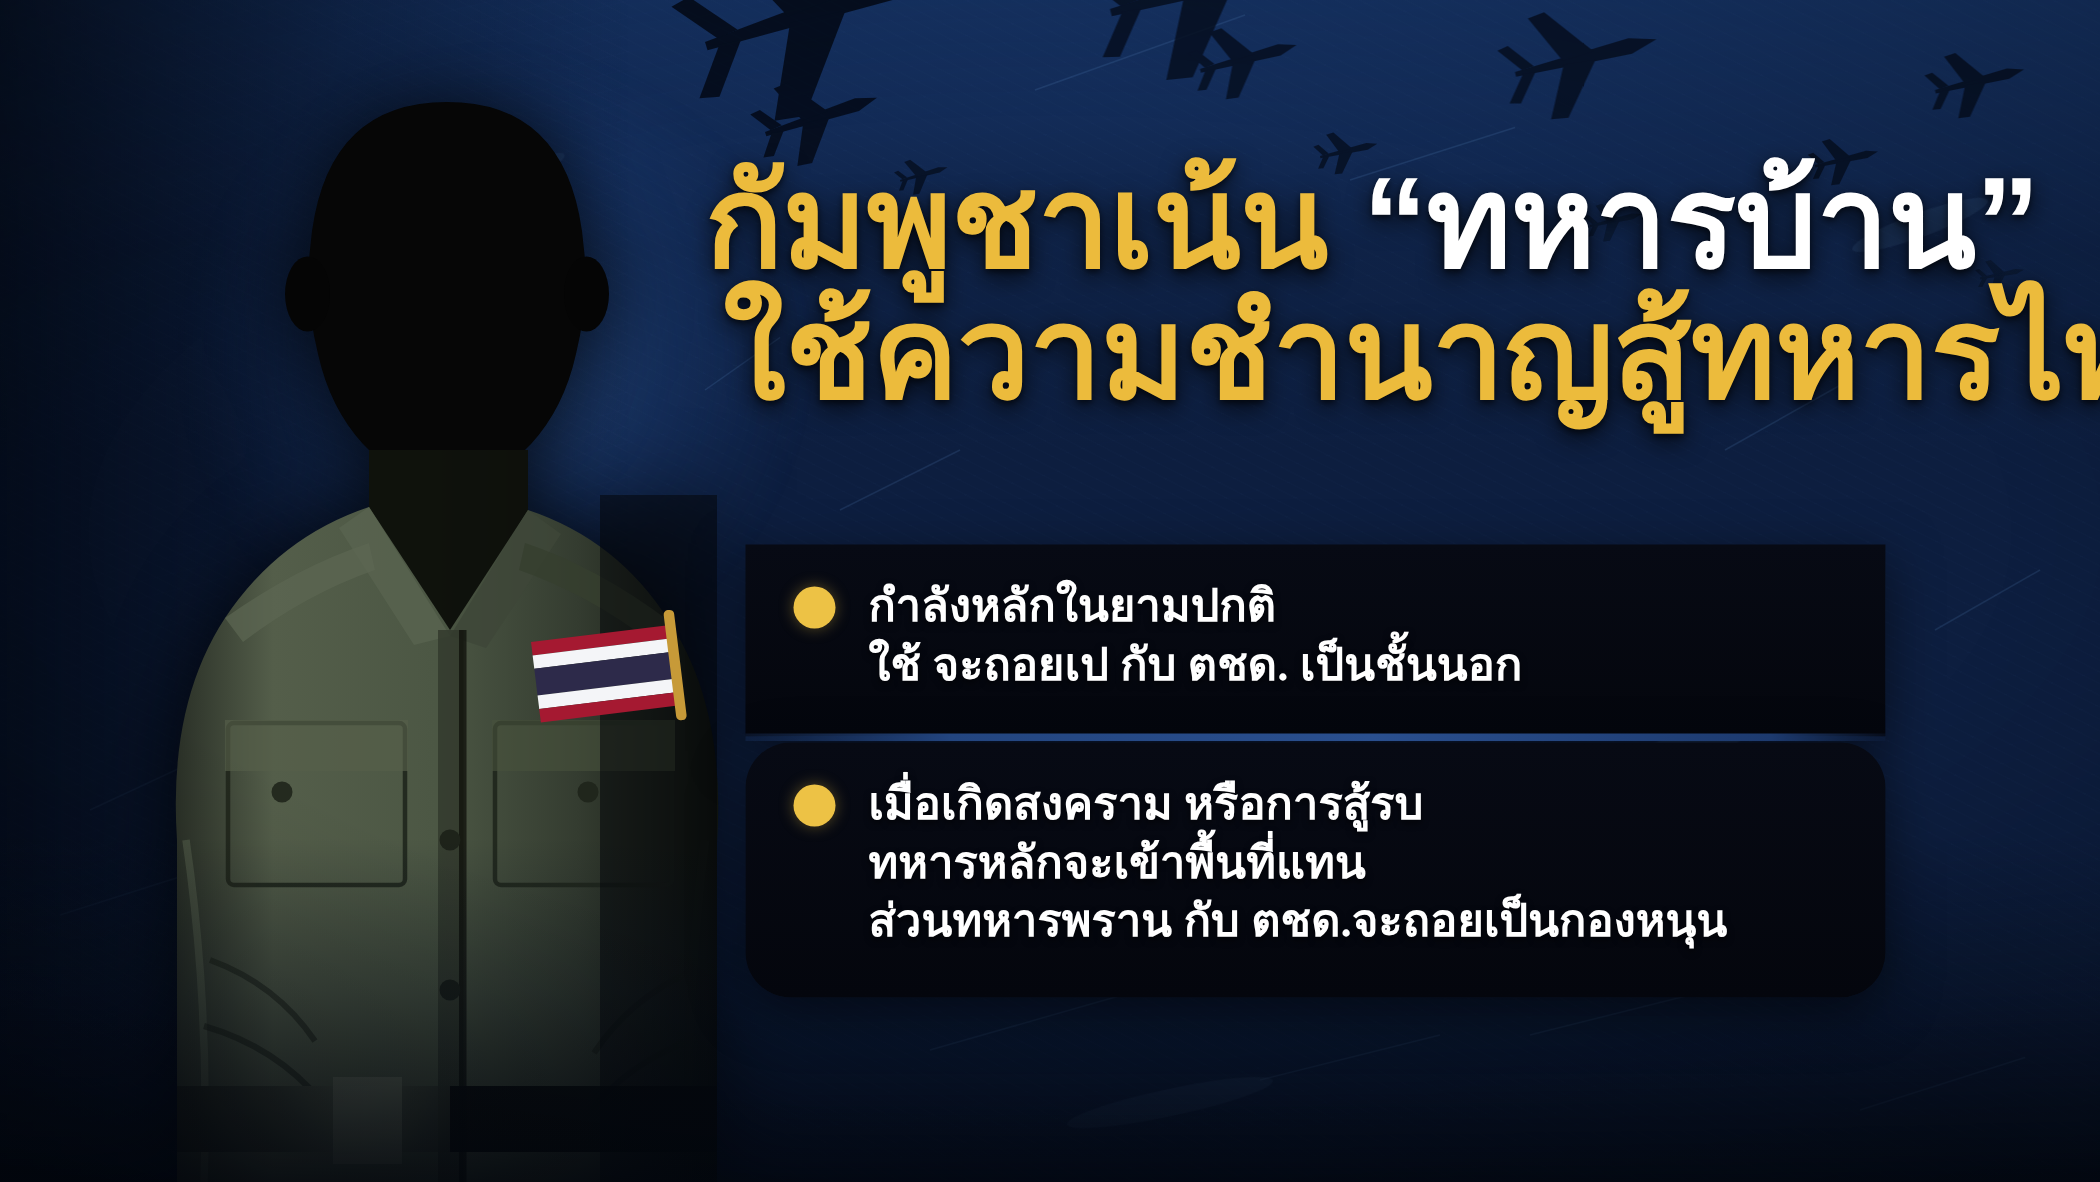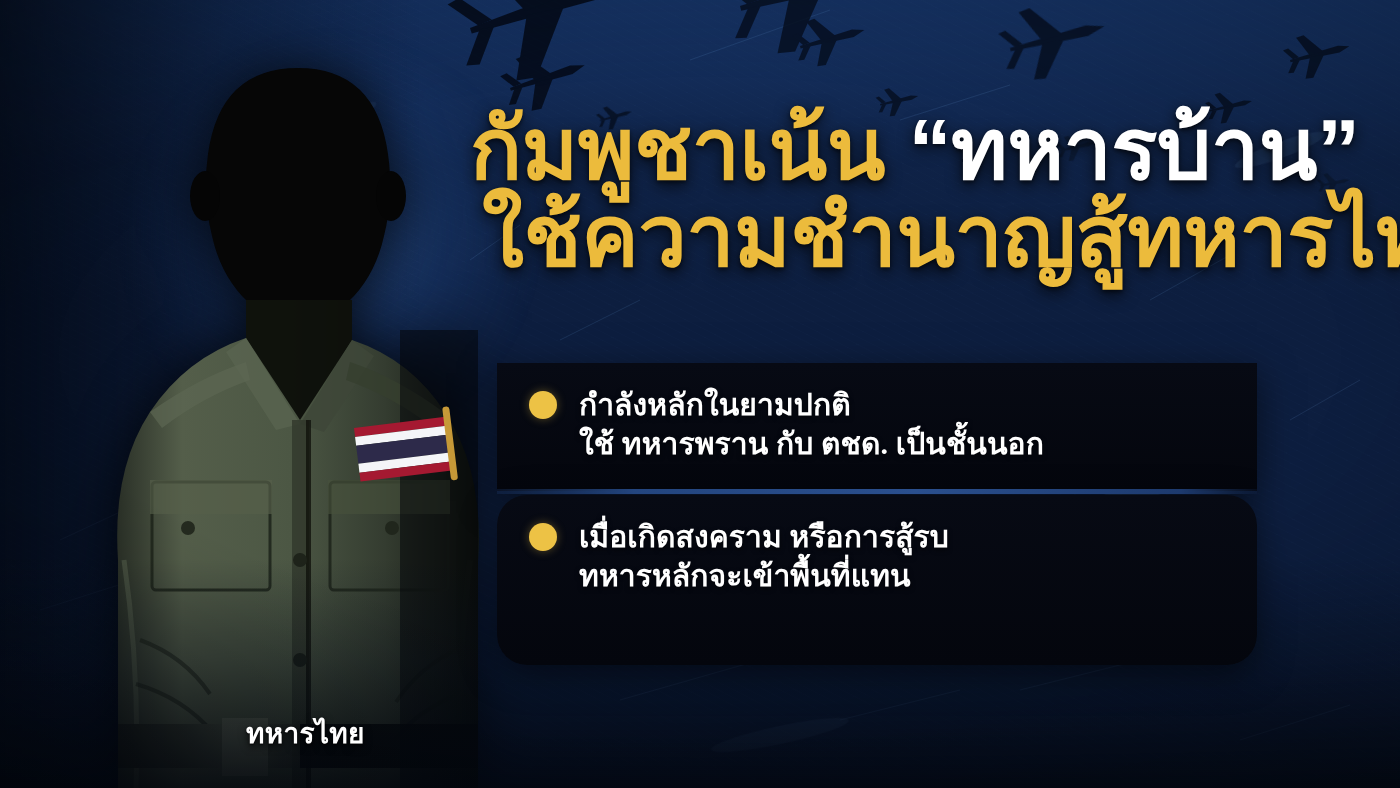--- a/index.html
+++ b/index.html
@@ -319,46 +319,46 @@
         <rect x="0" y="0" width="92" height="9" fill="#a51931"></rect>
         <rect x="0" y="9" width="92" height="9" fill="#f4f5f8"></rect>
         <rect x="0" y="18" width="92" height="18" fill="#2d2a4a"></rect>
         <rect x="0" y="36" width="92" height="9" fill="#f4f5f8"></rect>
         <rect x="0" y="45" width="92" height="9" fill="#a51931"></rect>
         <rect x="90" y="-10" width="7" height="74" rx="3" fill="#c79a38"></rect>
       </g>
     </g>
   </svg>
 
-  <div class="sold-caption">ทหารไทย</div>
 
   <div class="headline">
     <div class="hl-line hl1">
       <span>กัมพูชาเน้น</span><span>&nbsp;</span><span class="quoted">“ทหารบ้าน”</span>
     </div>
     <div class="hl-line hl2">ใช้ความชำนาญสู้ทหารไทย</div>
   </div>
 
   <div class="panel panel-1">
     <div class="panel-inner">
       <div class="bullet-dot"></div>
       <div class="bullet-lines">
         <div>กำลังหลักในยามปกติ</div>
-        <div>ใช้ ทหารพราน กับ ตชด. เป็นชั้นนอก</div>
+        <div>ใช้ จะถอยเป กับ ตชด. เป็นชั้นนอก</div>
       </div>
     </div>
   </div>
 
   <div class="panel-divider"></div>
 
   <div class="panel panel-2">
     <div class="panel-inner">
       <div class="bullet-dot"></div>
       <div class="bullet-lines">
         <div>เมื่อเกิดสงคราม หรือการสู้รบ</div>
         <div>ทหารหลักจะเข้าพื้นที่แทน</div>
+        <div>ส่วนทหารพราน กับ ตชด.จะถอยเป็นกองหนุน</div>
       </div>
     </div>
   </div>
 
   <div class="bg-bottomdark"></div>
   <div class="bg-vignette"></div>
 </div>
 
 </body></html>

